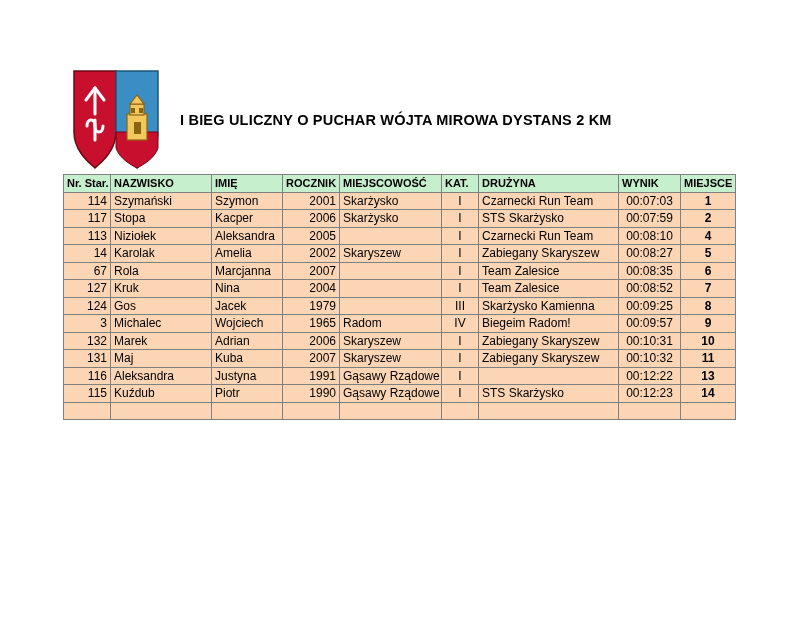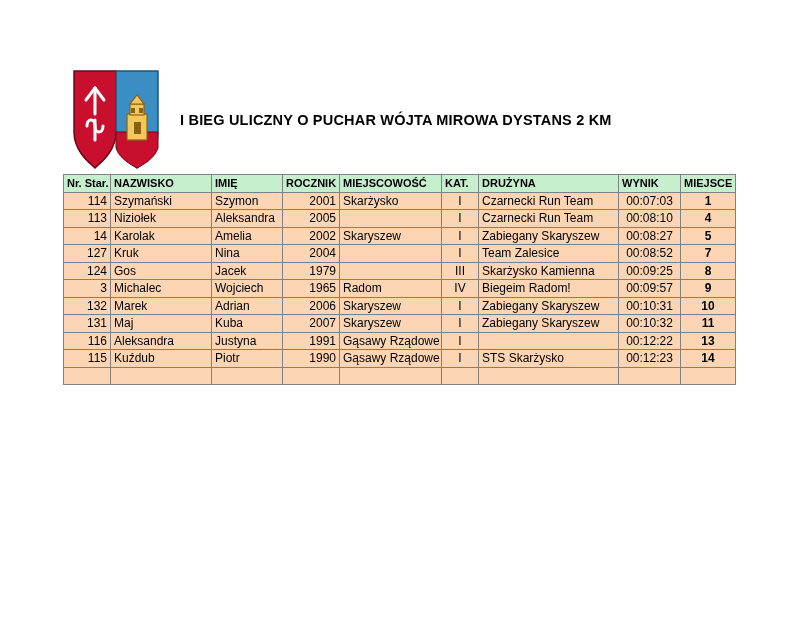--- a/index.html
+++ b/index.html
@@ -184,40 +184,62 @@
           <td>Szymański</td>
           <td>Szymon</td>
           <td class="num">2001</td>
           <td>Skarżysko</td>
           <td class="kat">I</td>
           <td>Czarnecki Run Team</td>
           <td class="wynik">00:07:03</td>
           <td class="place">1</td>
         </tr>
         <tr>
+          <td class="num">117</td>
+          <td>Stopa</td>
+          <td>Kacper</td>
+          <td class="num">2006</td>
+          <td>Skarżysko</td>
+          <td class="kat">I</td>
+          <td>STS Skarżysko</td>
+          <td class="wynik">00:07:59</td>
+          <td class="place">2</td>
+        </tr>
+        <tr>
           <td class="num">113</td>
           <td>Niziołek</td>
           <td>Aleksandra</td>
           <td class="num">2005</td>
           <td></td>
           <td class="kat">I</td>
           <td>Czarnecki Run Team</td>
           <td class="wynik">00:08:10</td>
           <td class="place">4</td>
         </tr>
         <tr>
           <td class="num">14</td>
           <td>Karolak</td>
           <td>Amelia</td>
           <td class="num">2002</td>
           <td>Skaryszew</td>
           <td class="kat">I</td>
           <td>Zabiegany Skaryszew</td>
           <td class="wynik">00:08:27</td>
           <td class="place">5</td>
+        </tr>
+        <tr>
+          <td class="num">67</td>
+          <td>Rola</td>
+          <td>Marcjanna</td>
+          <td class="num">2007</td>
+          <td></td>
+          <td class="kat">I</td>
+          <td>Team Zalesice</td>
+          <td class="wynik">00:08:35</td>
+          <td class="place">6</td>
         </tr>
         <tr>
           <td class="num">127</td>
           <td>Kruk</td>
           <td>Nina</td>
           <td class="num">2004</td>
           <td></td>
           <td class="kat">I</td>
           <td>Team Zalesice</td>
           <td class="wynik">00:08:52</td>

